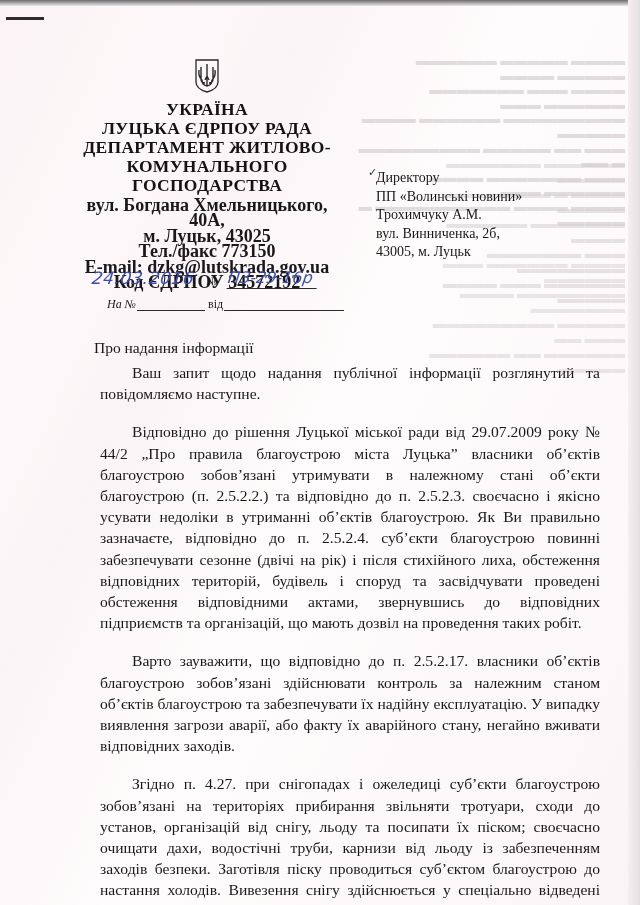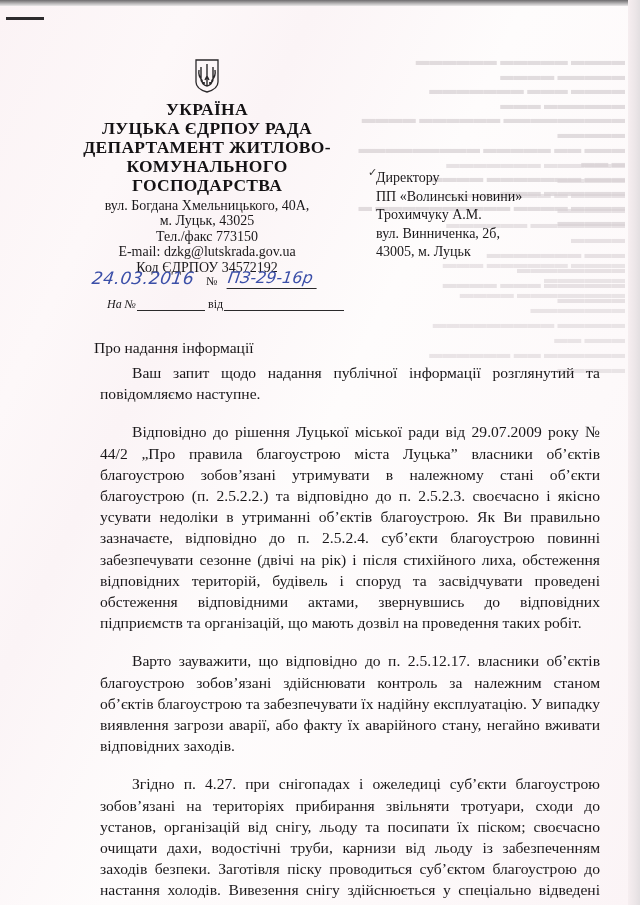--- a/index.html
+++ b/index.html
@@ -92,23 +92,24 @@
       display: block;
     }
     .org-line {
       font-weight: bold;
       font-size: 17.5px;
       line-height: 19px;
       letter-spacing: 0.3px;
       color: #141214;
     }
     .addr-line {
-      font-size: 14px;
+      font-size: 18px;
       line-height: 15.4px;
       color: #1a181a;
+      font-weight: bold;
     }
     .addr-block { margin-top: 3px; }
 
     .reg-line {
       position: absolute;
       left: 92px;
       top: 262px;
       width: 240px;
       height: 22px;
     }
@@ -275,18 +276,18 @@
     <div>Трохимчуку А.М.</div>
     <div>вул. Винниченка, 2б,</div>
     <div>43005, м. Луцьк</div>
   </div>
 
   <div class="subject">Про надання інформації</div>
 
   <div class="body-text">
     <p>Ваш запит щодо надання публічної інформації розглянутий та повідомляємо наступне.</p>
     <p>Відповідно до рішення Луцької міської ради від 29.07.2009 року № 44/2 „Про правила благоустрою міста Луцька” власники об’єктів благоустрою зобов’язані утримувати в належному стані об’єкти благоустрою (п. 2.5.2.2.) та відповідно до п. 2.5.2.3. своєчасно і якісно усувати недоліки в утриманні об’єктів благоустрою. Як Ви правильно зазначаєте, відповідно до п. 2.5.2.4. суб’єкти благоустрою повинні забезпечувати сезонне (двічі на рік) і після стихійного лиха, обстеження відповідних територій, будівель і споруд та засвідчувати проведені обстеження відповідними актами, звернувшись до відповідних підприємств та організацій, що мають дозвіл на проведення таких робіт.</p>
-    <p>Варто зауважити, що відповідно до п. 2.5.12.17. власники об’єктів благоустрою зобов’язані здійснювати контроль за належним станом об’єктів благоустрою та забезпечувати їх надійну експлуатацію. У випадку виявлення загрози аварії, або факту їх аварійного стану, негайно вживати відповідних заходів.</p>
+    <p>Варто зауважити, що відповідно до п. 2.5.2.17. власники об’єктів благоустрою зобов’язані здійснювати контроль за належним станом об’єктів благоустрою та забезпечувати їх надійну експлуатацію. У випадку виявлення загрози аварії, або факту їх аварійного стану, негайно вживати відповідних заходів.</p>
     <p>Згідно п. 4.27. при снігопадах і ожеледиці суб’єкти благоустрою зобов’язані на територіях прибирання звільняти тротуари, сходи до установ, організацій від снігу, льоду та посипати їх піском; своєчасно очищати дахи, водостічні труби, карнизи від льоду із забезпеченням заходів безпеки. Заготівля піску проводиться суб’єктом благоустрою до настання холодів. Вивезення снігу здійснюється у спеціально відведені місця, погоджені з департаментом житлово-комунального господарства Луцької міської ради та санітарно-епідеміологічною станцією.</p>
     <p>Інформуємо Вас, що відповідно до п. 4.4.2. межі благоустрою прилеглих/закріплених територій встановлюються (якщо інше не передбачено проектною документацією) в граничних межах підприємств, магазинів,</p>
   </div>
 </div>
 <div class="right-shadow"></div>
 
 </body></html>

